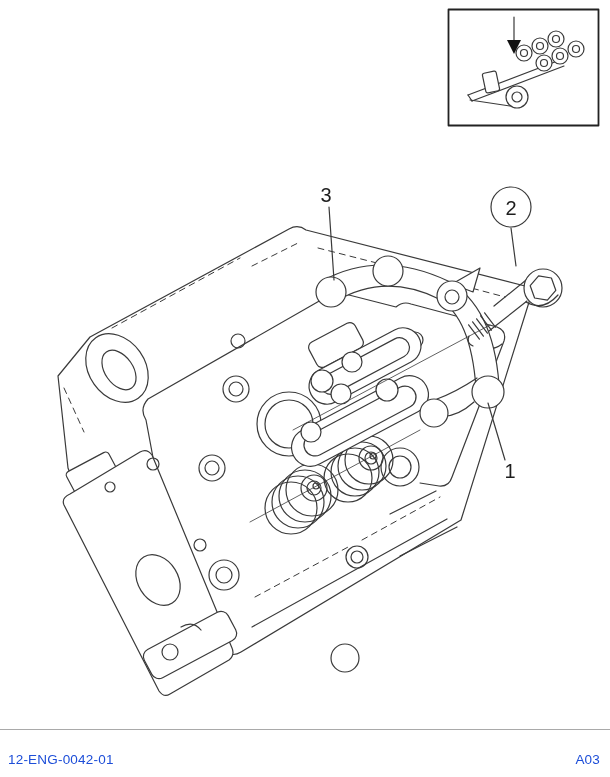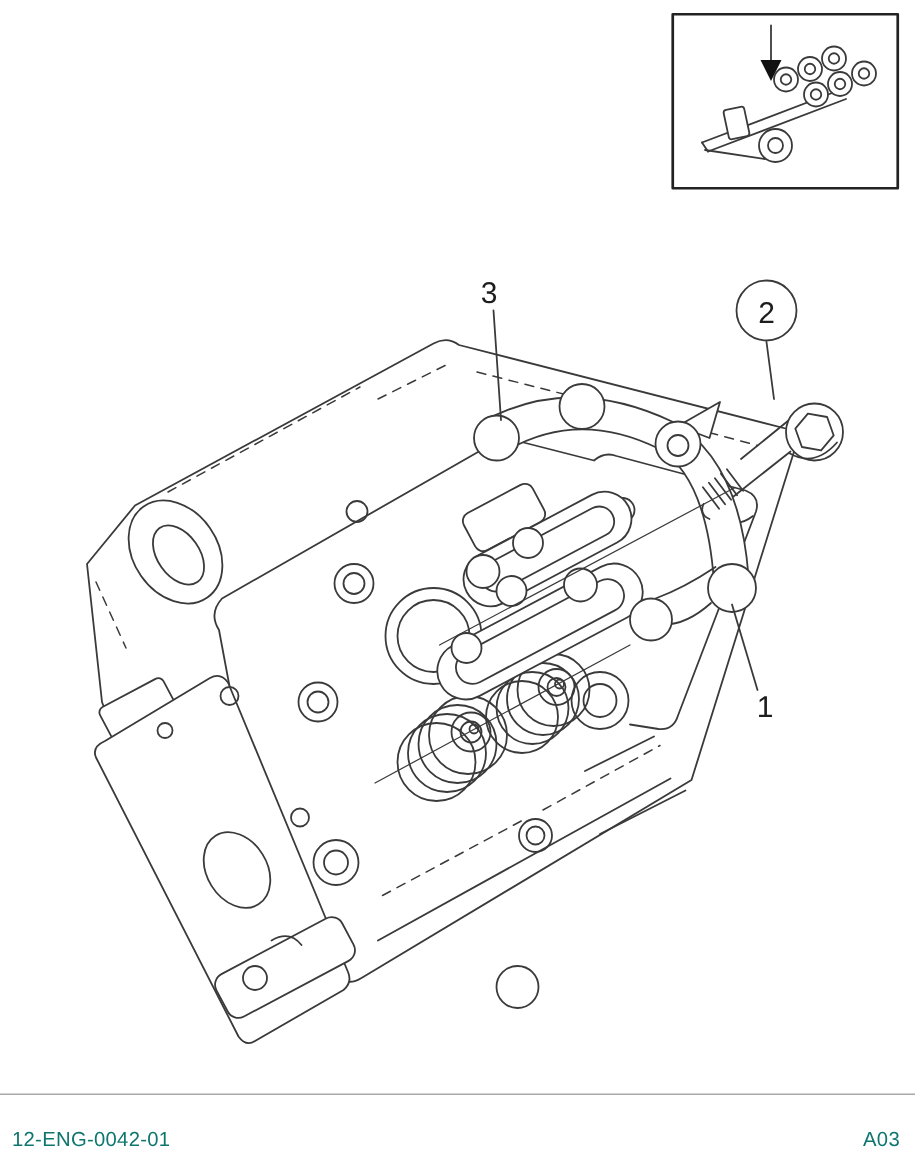--- a/index.html
+++ b/index.html
@@ -14,21 +14,21 @@
     stroke-linecap:round;stroke-linejoin:round;
   }
   svg .f{fill:#ffffff;}          
   svg .dash{stroke-dasharray:6 5;stroke-width:1;}
   svg .thin{stroke-width:0.8;}
   svg .box{stroke-width:1.8;stroke:#222;}
   svg .arrow{fill:#111;stroke:none;}
   svg text{stroke:none;fill:#1d1d1d;font-family:"Liberation Sans",sans-serif;}
   .callout-num{font-size:20px;}
   .footer-rule{position:absolute;left:0;top:729px;width:610px;height:1px;background:#a9a9a9;}
-  .footer-text{position:absolute;top:752px;font-size:13.5px;color:#0f766e;letter-spacing:0.2px;}
+  .footer-text{position:absolute;top:752px;font-size:13.5px;color:#1d4ed8;letter-spacing:0.2px;}
   #doc-number{left:8px;}
   #page-code{right:10px;}
 </style>
 </head>
 <body>
 
 <svg width="610" height="777" viewBox="0 0 610 777">
 
   <g>
 

